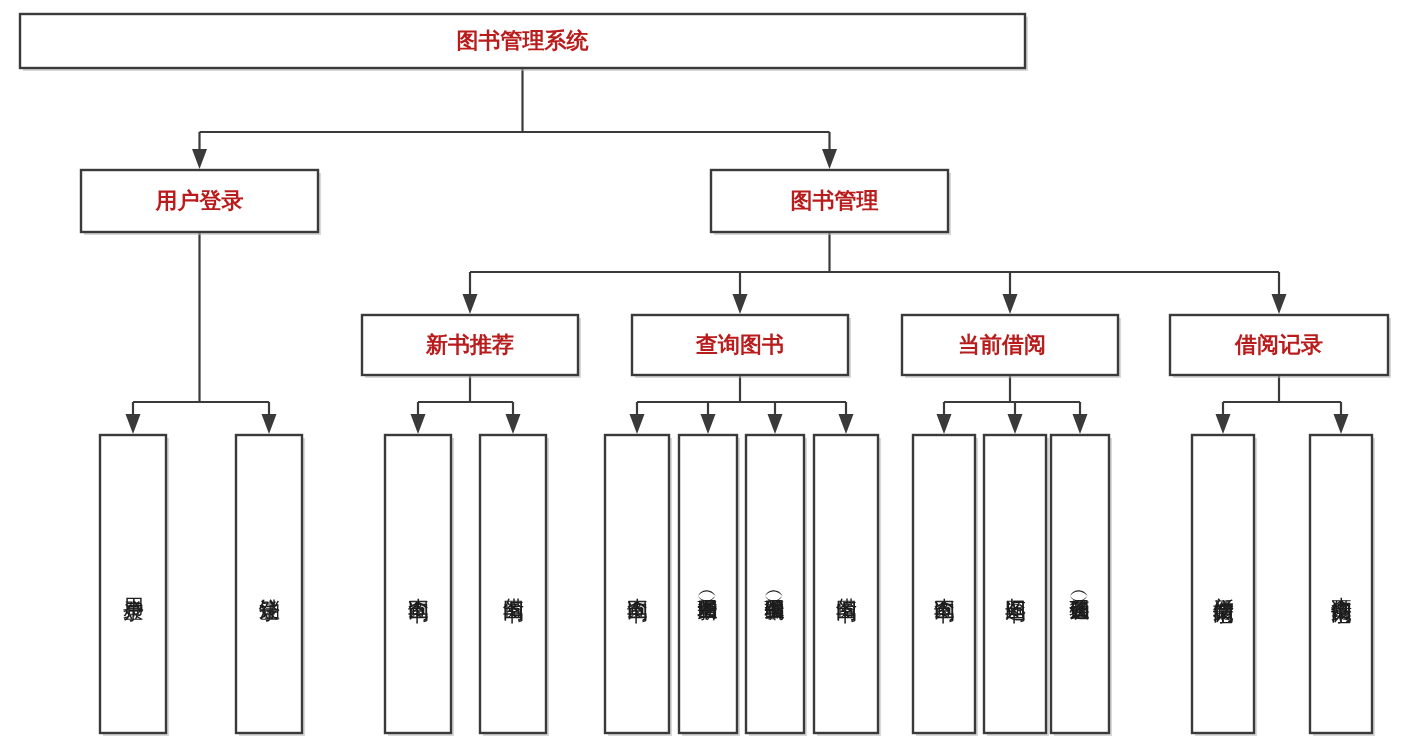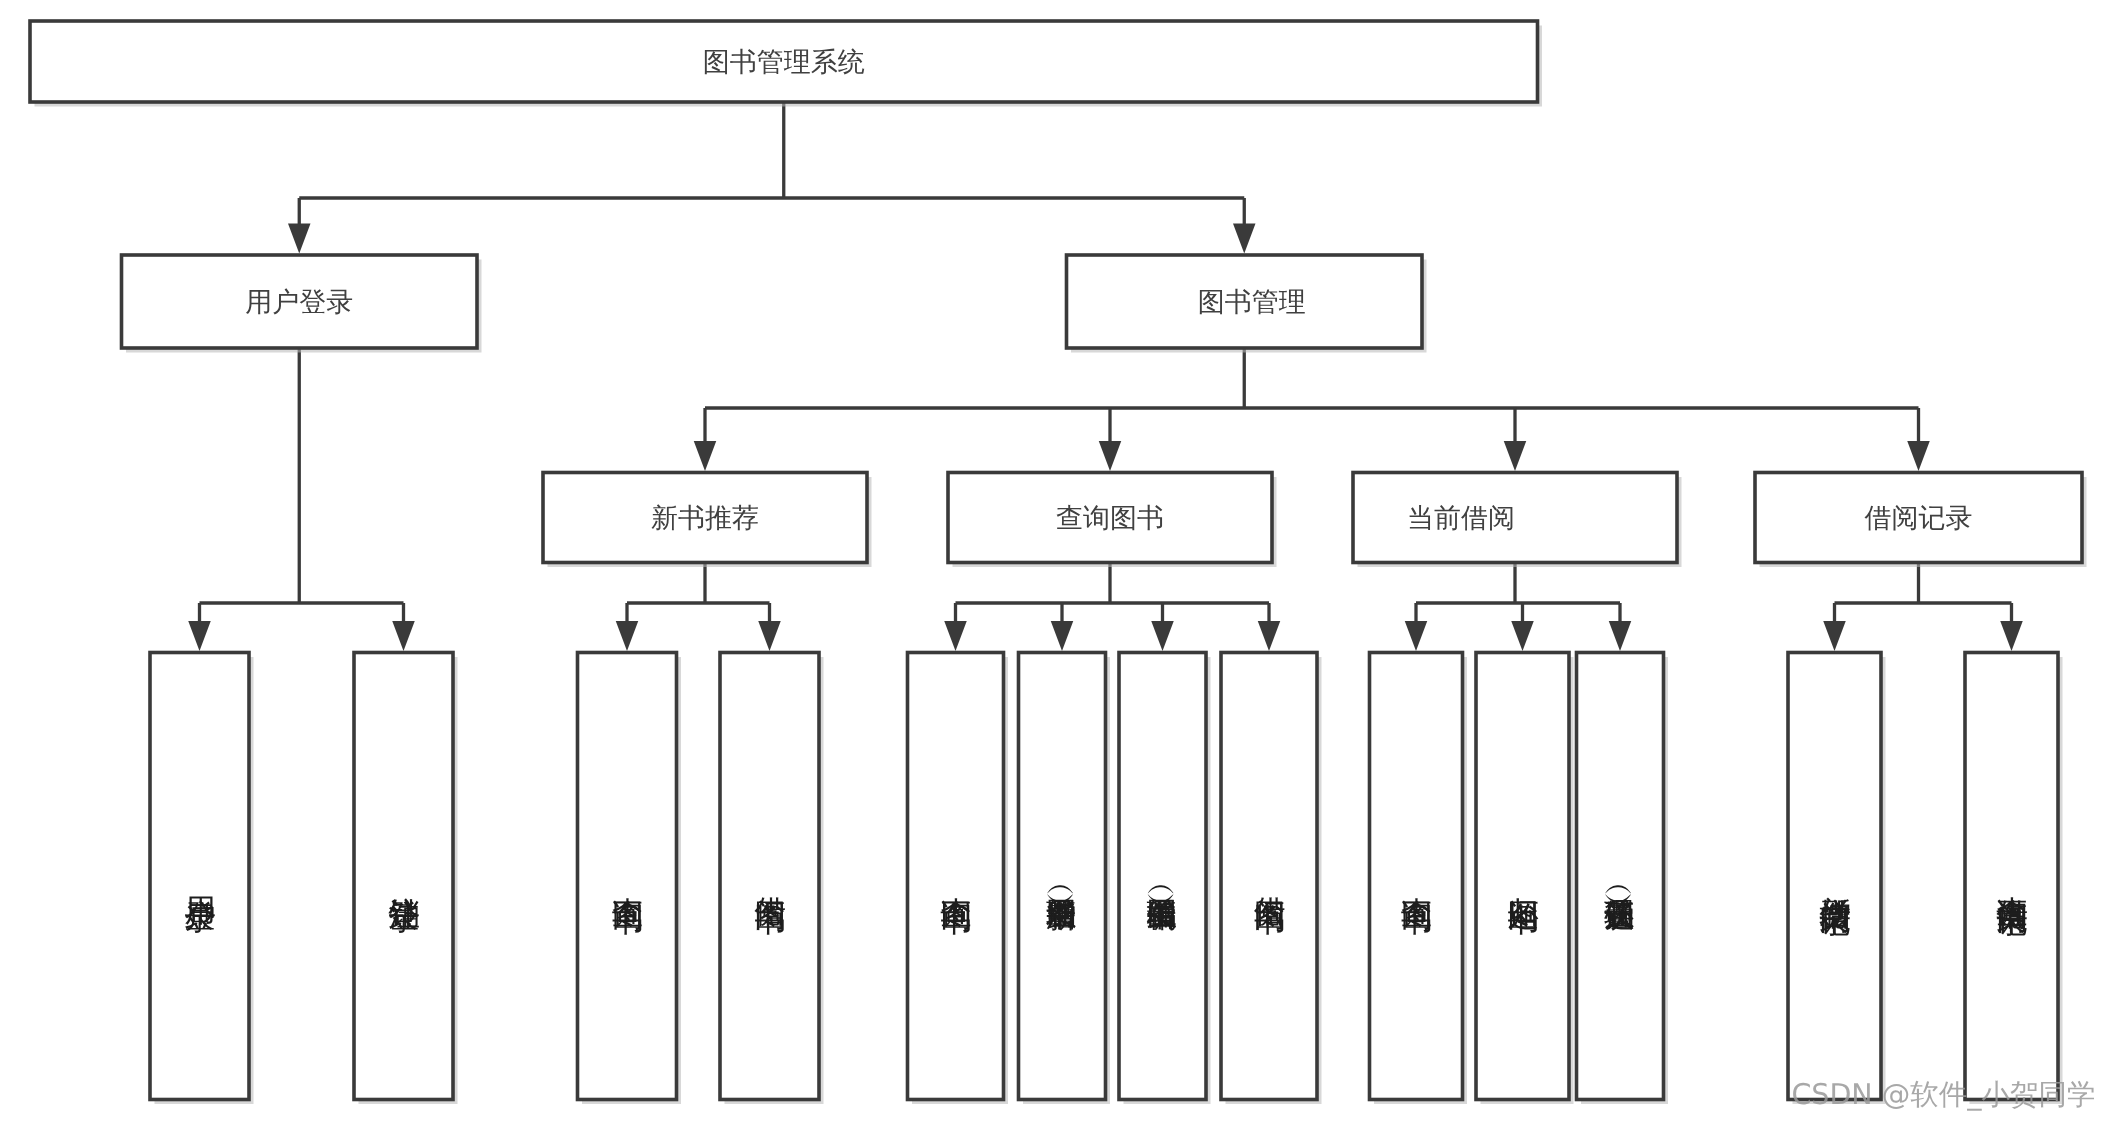--- a/index.html
+++ b/index.html
@@ -65,23 +65,24 @@
   }
   .hlabel-wrap {
     position: absolute;
     display: flex;
     align-items: center;
     justify-content: center;
     pointer-events: none;
   }
   .hlabel-text {
     font-family: "DejaVu Sans", "Liberation Sans", sans-serif;
-    font-size: 18px;
-    color: #404040;
+    font-size: 22px;
+    color: #b91c1c;
     white-space: nowrap;
+    font-weight: bold;
   }
   .watermark {
     position: absolute;
     right: 8px;
     bottom: 4px;
     font-family: "DejaVu Sans", "Liberation Sans", sans-serif;
     font-size: 19px;
     color: #9a9a9a;
     opacity: 0.85;
     white-space: nowrap;
@@ -199,21 +200,21 @@
       </div>
       <div class="hlabel-wrap" style="left: 711px; top: 170px; width: 247px; height: 62px;">
         <span class="hlabel-text">图书管理</span>
       </div>
       <div class="hlabel-wrap" style="left: 362px; top: 315px; width: 216px; height: 60px;">
         <span class="hlabel-text">新书推荐</span>
       </div>
       <div class="hlabel-wrap" style="left: 632px; top: 315px; width: 216px; height: 60px;">
         <span class="hlabel-text">查询图书</span>
       </div>
-      <div class="hlabel-wrap" style="left: 866px; top: 315px; width: 216px; height: 60px; text-align: right;">
+      <div class="hlabel-wrap" style="left: 894px; top: 315px; width: 216px; height: 60px; text-align: right;">
         <span class="hlabel-text">当前借阅</span>
       </div>
       <div class="hlabel-wrap" style="left: 1170px; top: 315px; width: 218px; height: 60px; border-radius: 23px;">
         <span class="hlabel-text">借阅记录</span>
       </div>
       <div class="vlabel-wrap" style="left: 100px; top: 435px; width: 66px; height: 298px;">
         <span class="vlabel-text">用户登录</span>
       </div>
       <div class="vlabel-wrap" style="left: 236px; top: 435px; width: 66px; height: 298px;">
         <span class="vlabel-text">注销登录</span>
@@ -245,14 +246,13 @@
       <div class="vlabel-wrap" style="left: 1051px; top: 435px; width: 58px; height: 298px;">
         <span class="vlabel-text" style="font-size: 20px; letter-spacing: 0px;">确认归还（管理员）</span>
       </div>
       <div class="vlabel-wrap" style="left: 1192px; top: 435px; width: 62px; height: 298px;">
         <span class="vlabel-text">新增借阅记录</span>
       </div>
       <div class="vlabel-wrap" style="left: 1310px; top: 435px; width: 62px; height: 298px;">
         <span class="vlabel-text">查询借阅记录</span>
       </div>
     </div>
-  <div class="watermark">CSDN @软件_小贺同学</div>
 </div>
 
 </body></html>

